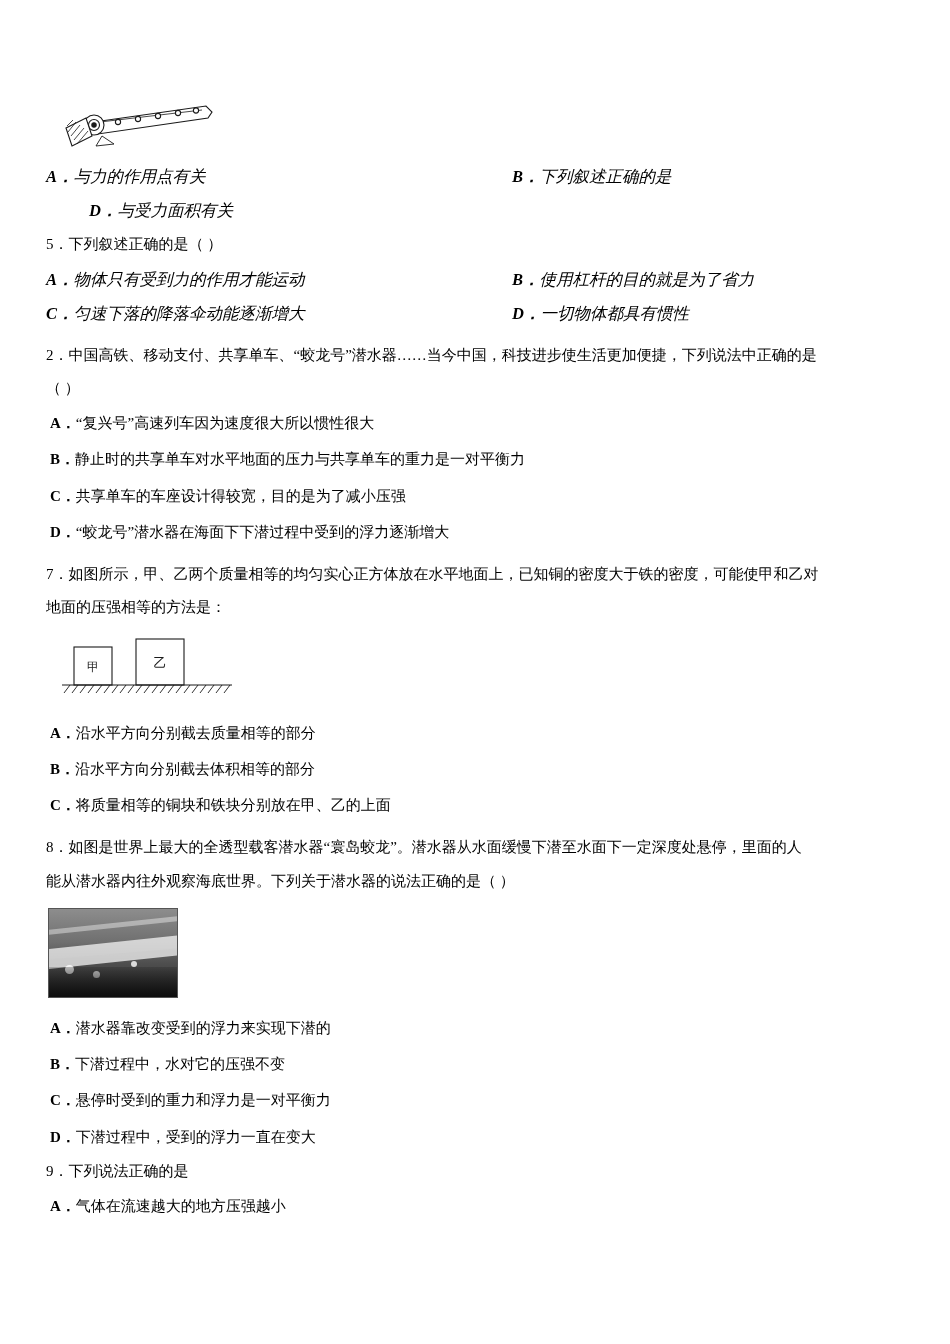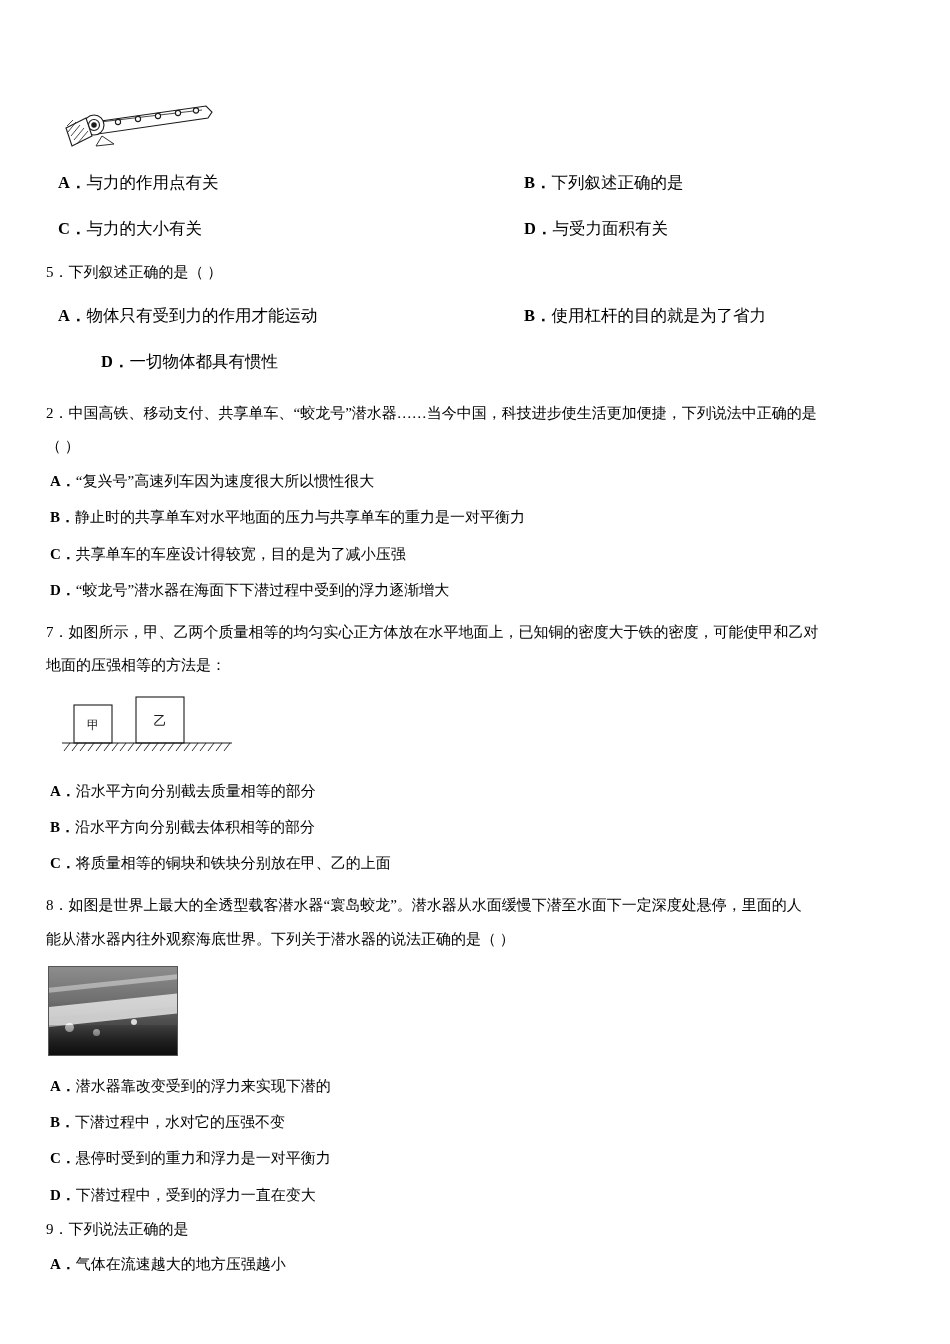--- a/index.html
+++ b/index.html
@@ -25,21 +25,22 @@
   }
   .stem {
     font-size: 15px;
     line-height: 1.95;
     text-align: justify;
     margin: 0 0 4px 0;
   }
   .opt-row {
     display: flex;
     width: 100%;
-    margin: 12px;
+    margin: 0;
+    font-style: italic;
   }
   .opt-col {
     width: 50%;
     box-sizing: border-box;
   }
   .opt {
     font-size: 16.5px;
     line-height: 2.05;
     margin: 0;
     padding-left: 0;
@@ -154,40 +155,40 @@
 
     <div class="opt-row">
       <div class="opt-col">
         <p class="opt"><span class="opt-label">A．</span><span>与力的作用点有关</span></p>
       </div>
       <div class="opt-col opt-b-indent">
         <p class="opt"><span class="opt-label">B．</span><span>下列叙述正确的是</span></p>
       </div>
     </div>
     <div class="opt-row">
-      <div class="opt-col">
-        <p class="opt"><span class="opt-label">C．</span><span>与力的大小有关</span></p>
-      </div>
       <div class="opt-col opt-b-indent">
         <p class="opt"><span class="opt-label">D．</span><span>与受力面积有关</span></p>
       </div>
     </div>
   </div>
 
   <div class="q-block">
     <p class="stem">5．下列叙述正确的是（      ）</p>
     <div class="opt-row">
       <div class="opt-col">
         <p class="opt"><span class="opt-label">A．</span><span>物体只有受到力的作用才能运动</span></p>
       </div>
       <div class="opt-col opt-b-indent">
         <p class="opt"><span class="opt-label">B．</span><span>使用杠杆的目的就是为了省力</span></p>
       </div>
     </div>
     <div class="opt-row">
+      <div class="opt-col">
+        <p class="opt"><span class="opt-label">C．</span><span>匀速下落的降落伞动能逐渐增大</span></p>
+      </div>
       <div class="opt-col opt-b-indent">
         <p class="opt"><span class="opt-label">D．</span><span>一切物体都具有惯性</span></p>
       </div>
     </div>
   </div>
 
   <div class="gap-sm"></div>
 
   <div class="q-block">
     <p class="stem">2．中国高铁、移动支付、共享单车、“蛟龙号”潜水器……当今中国，科技进步使生活更加便捷，下列说法中正确的是</p>

